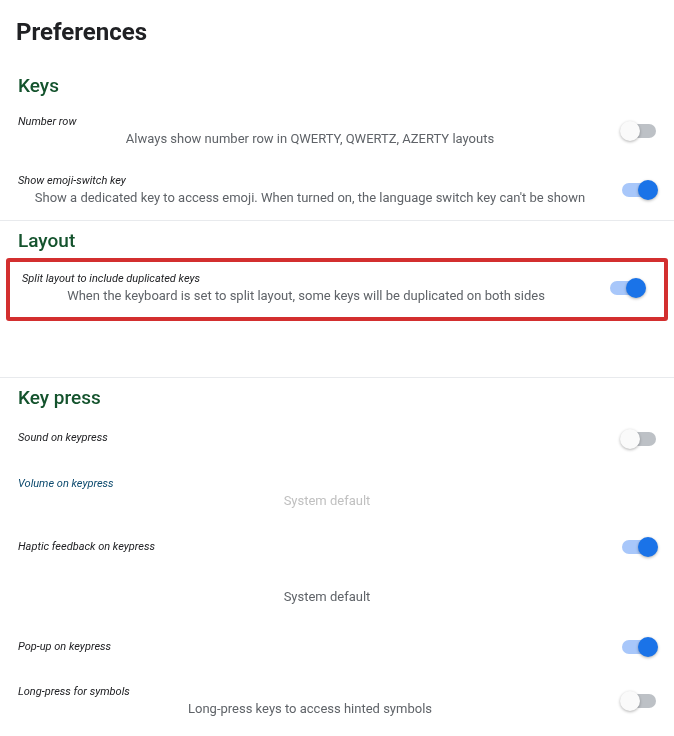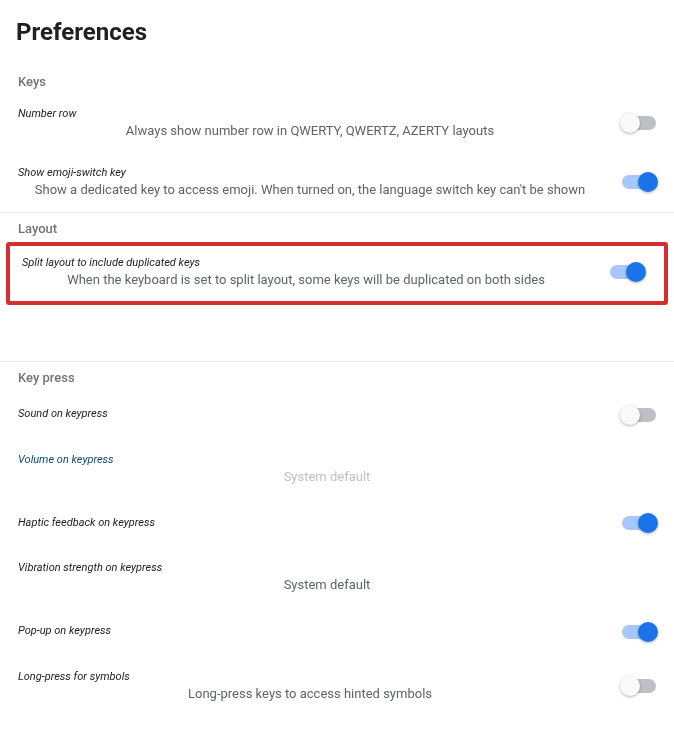--- a/index.html
+++ b/index.html
@@ -13,22 +13,22 @@
       width: 674px;
       color: #202124;
     }
     .page-title {
       font-size: 24px;
       font-weight: 700;
       padding: 18px 16px 20px 16px;
       color: #202124;
     }
     .section-header {
-      font-size: 13px;
-      color: #737373;
+      font-size: 19px;
+      color: #14532d;
       padding: 8px 18px 6px 18px;
       font-weight: 500;
     }
     .setting-row {
       display: flex;
       align-items: center;
       justify-content: space-between;
       padding: 12px 18px 14px 18px;
       min-height: 50px;
     }
@@ -178,21 +178,20 @@
     <div class="setting-title">Haptic feedback on keypress</div>
   </div>
   <div class="toggle on">
     <div class="toggle-track"></div>
     <div class="toggle-thumb"></div>
   </div>
 </div>
 
 <div class="setting-row">
   <div class="setting-text">
-    <div class="setting-title">Vibration strength on keypress</div>
     <div class="setting-subtitle">System default</div>
   </div>
 </div>
 
 <div class="setting-row">
   <div class="setting-text">
     <div class="setting-title">Pop-up on keypress</div>
   </div>
   <div class="toggle on">
     <div class="toggle-track"></div>

